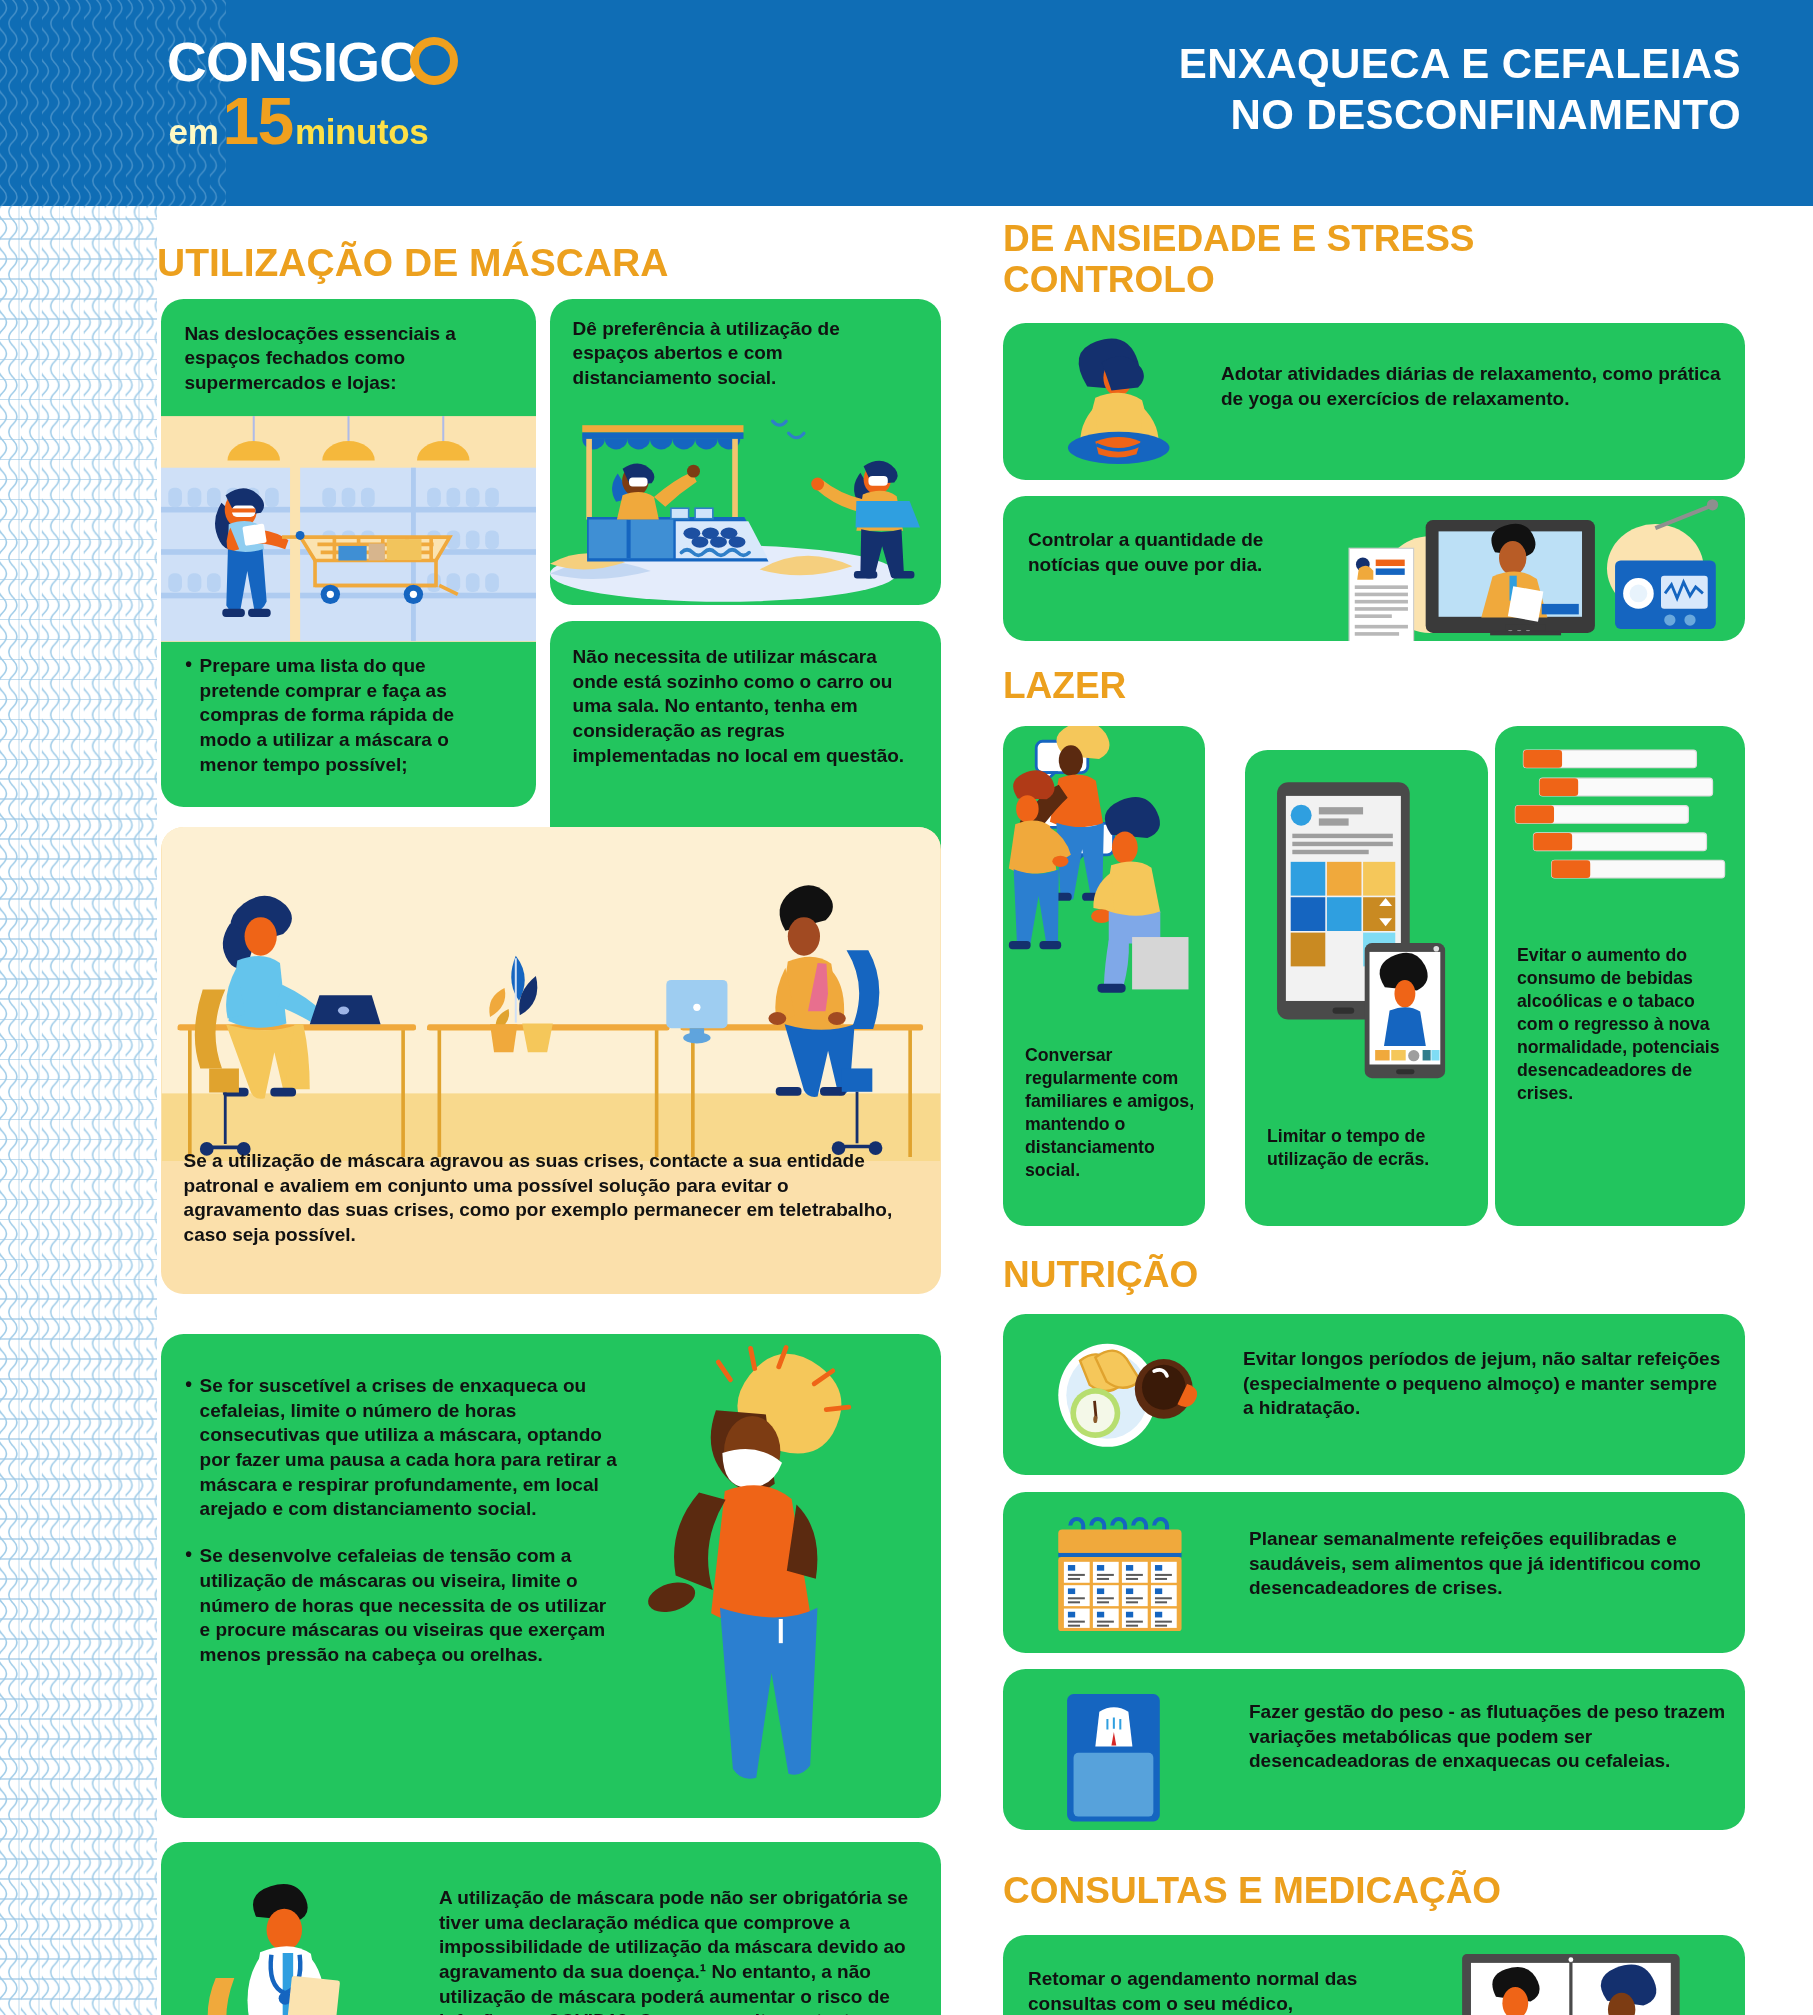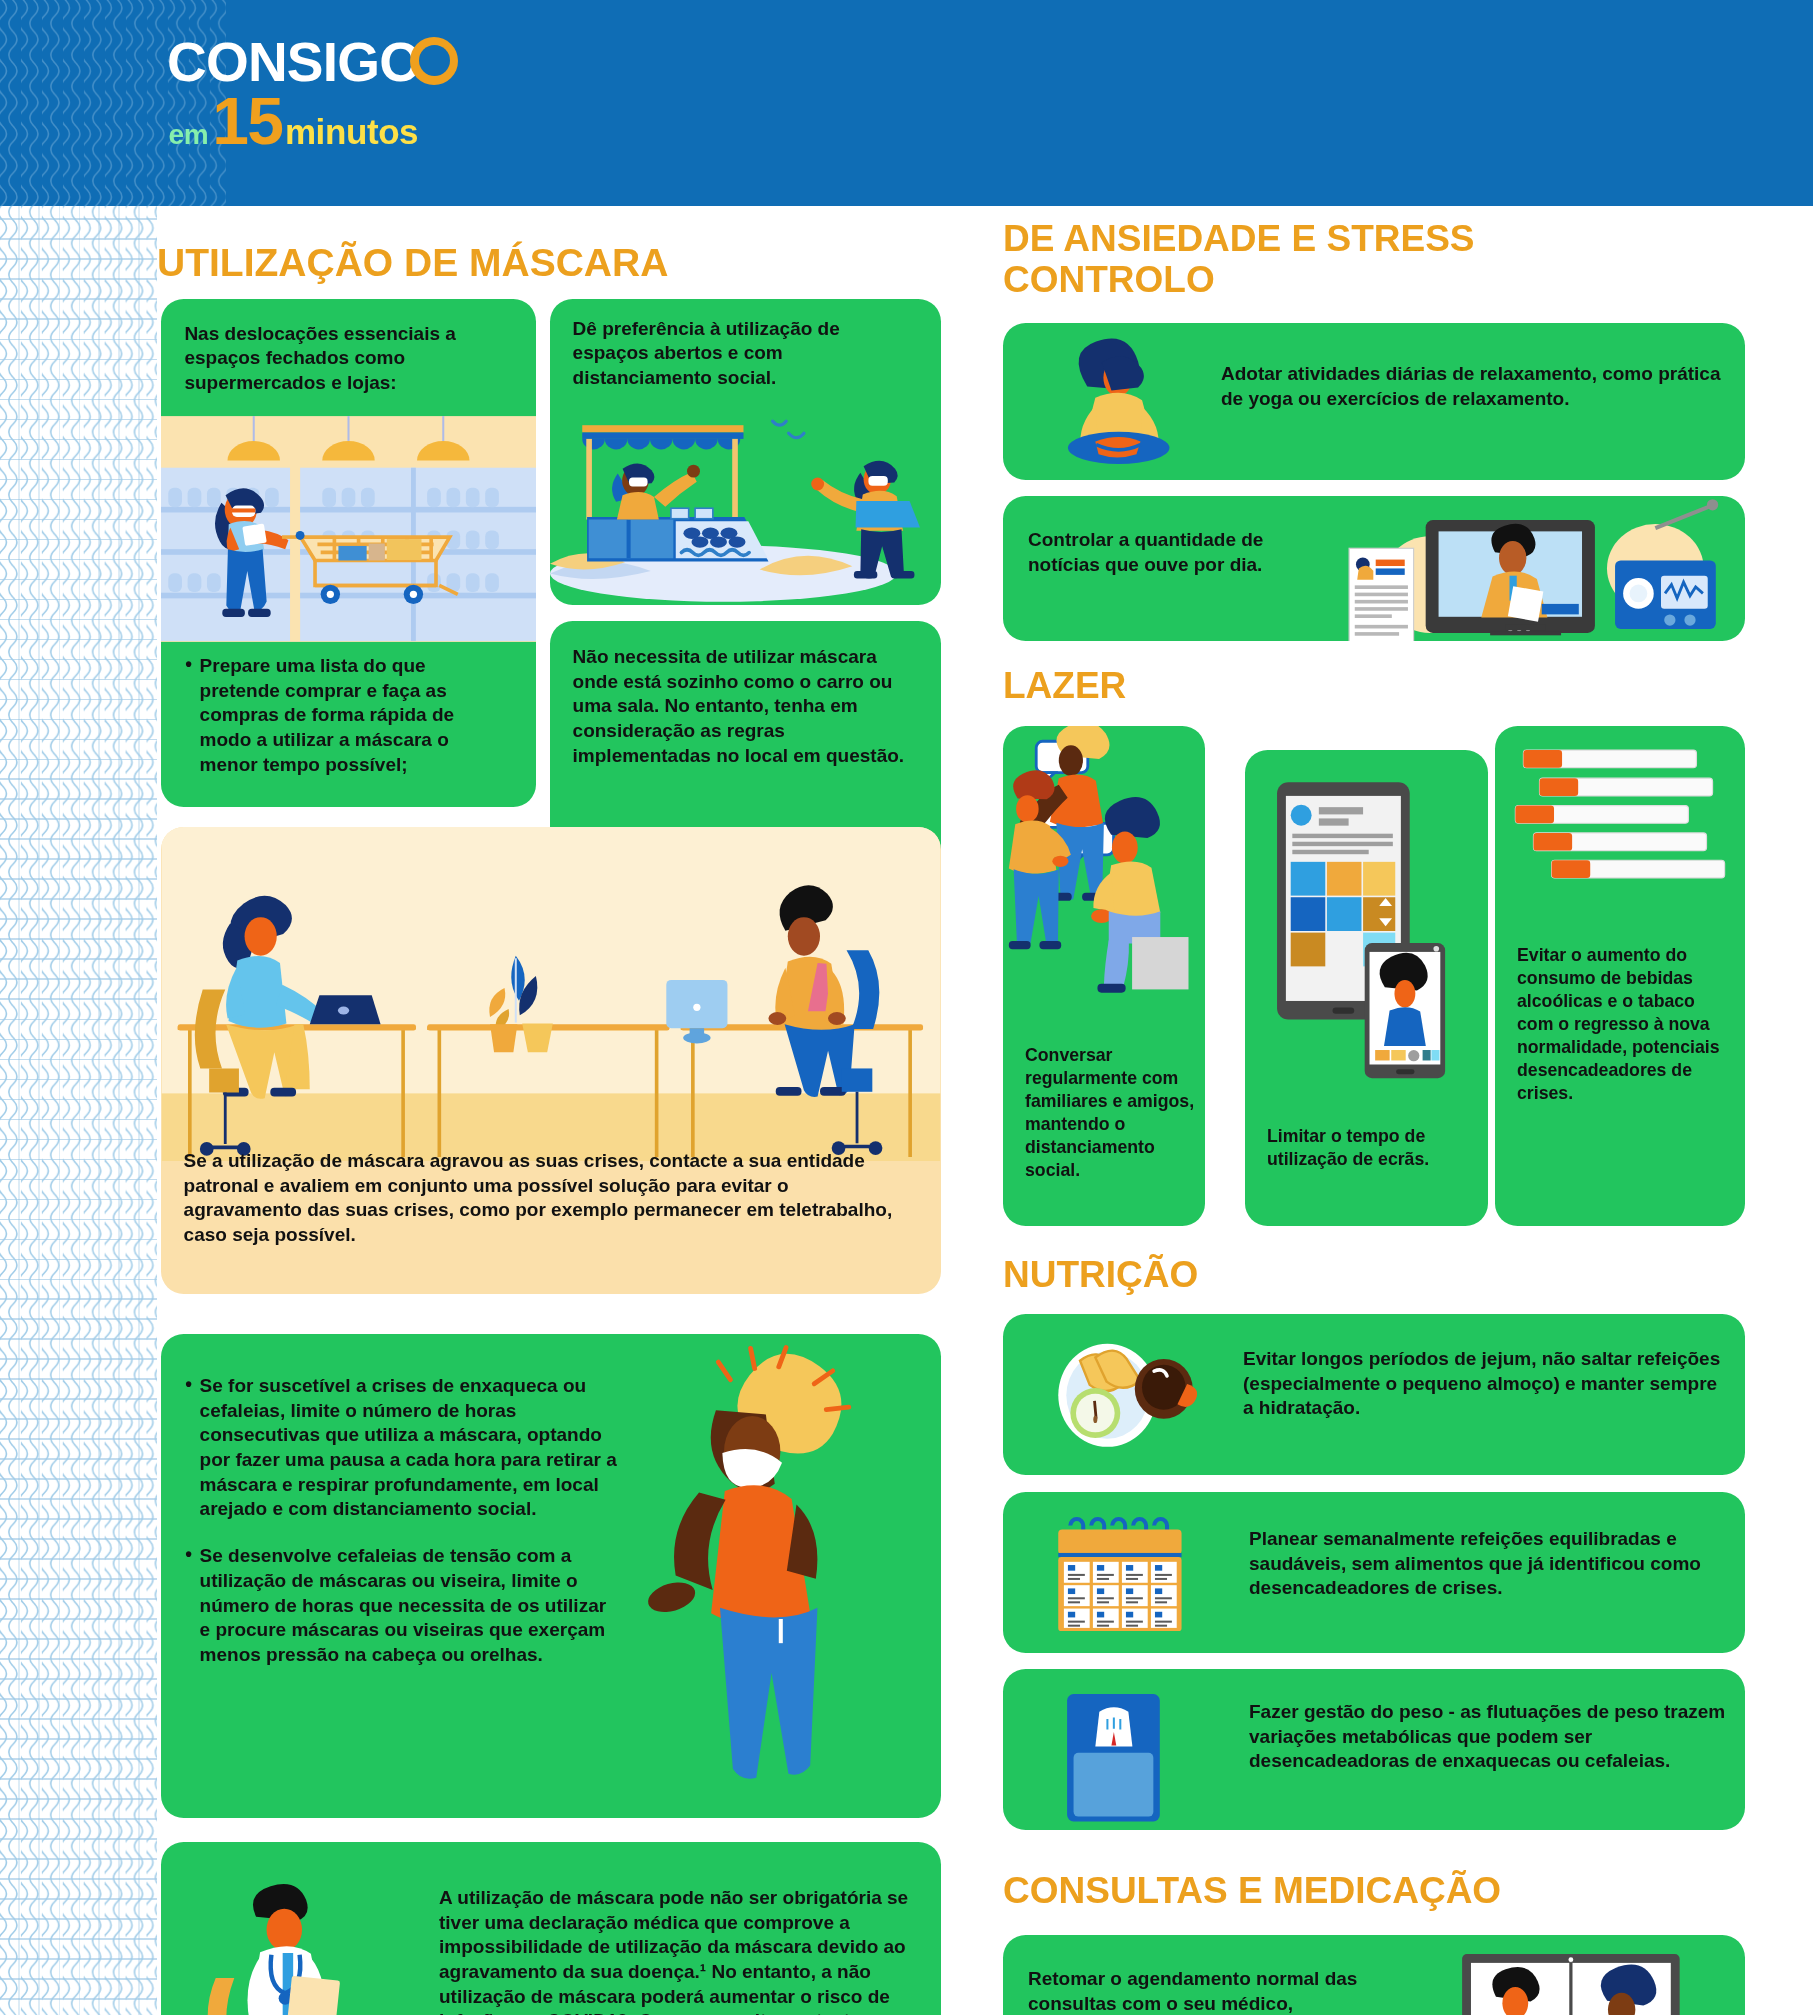--- a/index.html
+++ b/index.html
@@ -37,21 +37,21 @@
   }
   .logo .dot-o{
     position:absolute;left:243px;top:1.6px;width:48px;height:48px;
     border-radius:50%;background:#f0a01e;
   }
   .logo .dot-o::after{
     content:"";position:absolute;left:8.9px;top:8.9px;width:31px;height:31px;
     border-radius:50%;background:#0f6db5;
   }
   .logo .sub{position:absolute;left:1.6px;top:60px;display:flex;align-items:baseline;}
-  .logo .sub .em{font-weight:700;font-size:28px;color:#86efac;letter-spacing:-0.4px;}
+  .logo .sub .em{font-weight:700;font-size:35px;color:#fef9c3;letter-spacing:-0.4px;}
   .logo .sub .num{font-weight:700;font-size:66px;color:#f0a01e;letter-spacing:-1.6px;margin:0 2.4px 0 4px;line-height:.8;}
   .logo .sub .min{font-weight:700;font-size:35px;color:#fde047;letter-spacing:-0.4px;}
   .header-title{
     position:absolute;right:73px;top:38px;text-align:right;
     color:#ffffff;font-weight:700;font-size:42px;line-height:1.22;
     letter-spacing:0.4px;
   }
   
   .page{position:absolute;left:0;top:206px;width:1814px;z-index:4;}
   .col-left{position:absolute;left:157px;top:0;width:802px;}
@@ -108,20 +108,24 @@
   <div class="logo">
     <div class="consigo">CONSIGO</div>
     <div class="dot-o"></div>
     <div class="sub">
       <span class="em">em</span>
       <span class="num">15</span>
       <span class="min">minutos</span>
     </div>
   </div>
 
+  <div class="header-title">
+    <div>ENXAQUECA E CEFALEIAS</div>
+    <div>NO DESCONFINAMENTO</div>
+  </div>
 </div>
 
 <div class="page">
 
 <div class="col-left">
 
   <div class="sec-h h-big" style="position:absolute;left:0;top:35px;">UTILIZAÇÃO DE MÁSCARA</div>
 
   <div class="card" style="position:absolute;left:4px;top:93px;width:375px;height:508px;">
     <div class="card-txt" style="position:absolute;left:23.4px;top:22.6px;width:326px;">Nas deslocações essenciais a espaços fechados como supermercados e lojas:</div>

